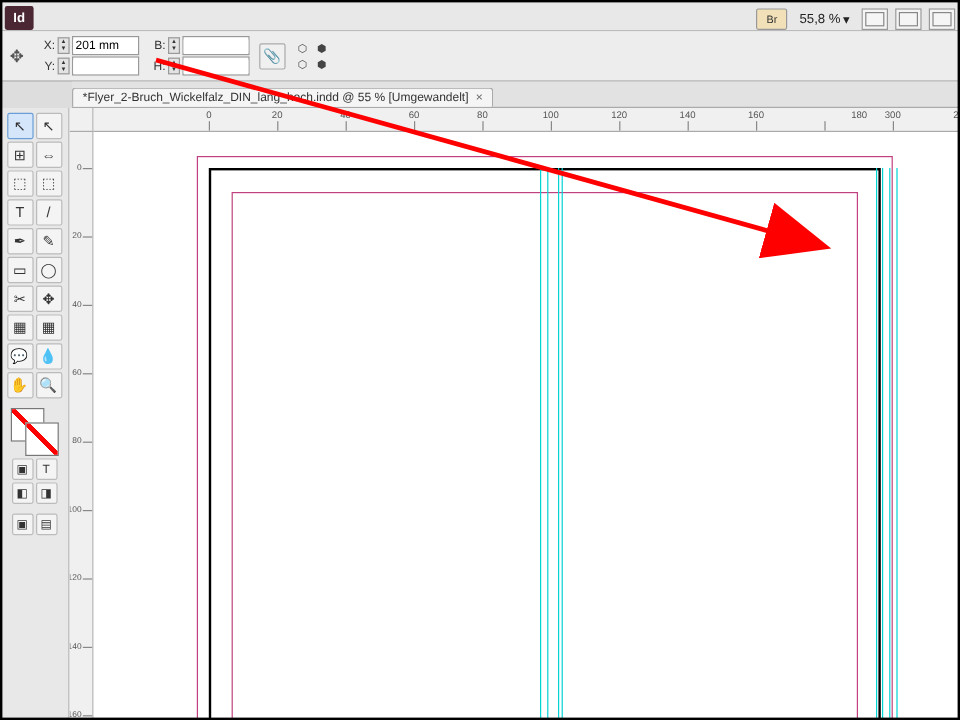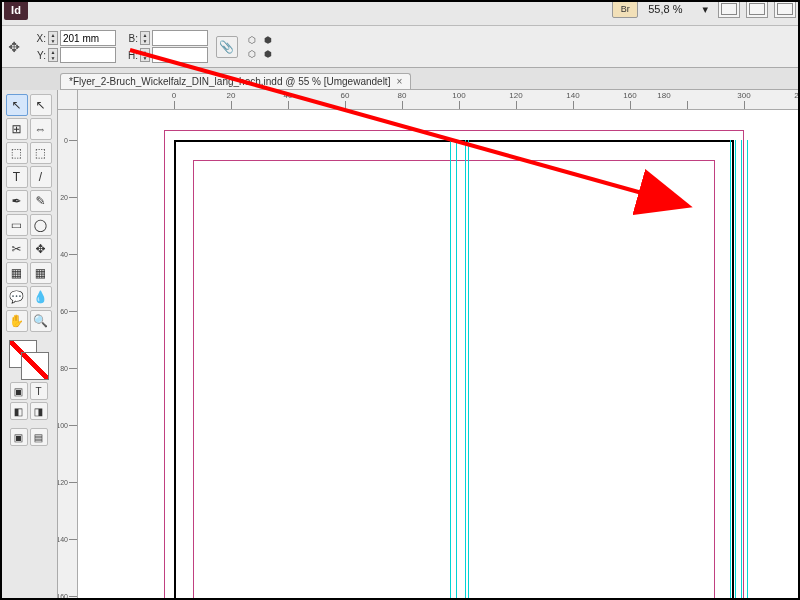--- a/index.html
+++ b/index.html
@@ -1,24 +1,24 @@
 <!DOCTYPE html>
 <html><head>
   <meta charset="utf-8">
   <style>
     * { margin: 0; padding: 0; box-sizing: border-box; font-family: "Segoe UI", Tahoma, sans-serif; }
     body { width: 800px; height: 600px; background: #ddd; overflow: hidden; position: relative; }
 
     
-    .menubar { background: #e8e8e8; height: 26px; display: flex; align-items: flex-start; padding: 0 4px; border-bottom: 1px solid #bbb; }
+    .menubar { background: #e8e8e8; height: 26px; display: flex; align-items: flex-end; padding: 0 4px; border-bottom: 1px solid #bbb; }
     .id-logo { width: 24px; height: 20px; background: #4a2733; color: #fff; font-size: 11px; font-weight: bold; display: flex; align-items: center; justify-content: center; border-radius: 2px; margin-right: 8px; }
     .menu-item { font-size: 11px; padding: 4px 8px; cursor: pointer; color: #222; }
     .menubar-right { margin-left: auto; display: flex; align-items: center; gap: 6px; }
     .br-btn { width: 26px; height: 18px; background: #f2e0b8; border: 1px solid #999; font-size: 9px; display:flex; align-items:center; justify-content:center; color:#333; border-radius:2px; }
-    .zoom-box { font-size: 11px; color:#222; padding:2px 4px; display:flex; align-items:center; gap:20px; }
+    .zoom-box { font-size: 11px; color:#222; padding:2px 4px; display:flex; align-items:center; gap:2px; }
     .layout-icon { width: 22px; height: 18px; border: 1px solid #999; background:#f5f5f5; position:relative; }
     .layout-icon::before{content:"";position:absolute;inset:2px;border:1px solid #888;}
 
     
     .controlbar { background: #ededed; height: 42px; border-bottom: 1px solid #aaa; display:flex; align-items:center; padding:0 4px; gap:8px; }
     .ctrl-icon { width: 20px; height:20px; display:flex; align-items:center; justify-content:center; font-size:14px; color:#555; }
     .xy-group { display:flex; flex-direction:column; gap:1px; }
     .xy-row { display:flex; align-items:center; gap:2px; font-size:10px; color:#333;}
     .xy-row label{width:14px; text-align:right;}
     .spin { width:56px; height:16px; background:#fff; border:1px solid #999; display:flex; justify-content:flex-end; align-items:center; position:relative;}
@@ -228,21 +228,21 @@
         <div class="tick-lbl" style="left: 324px;">80</div>
         <div class="tick" style="left: 381px;"></div>
         <div class="tick-lbl" style="left: 381px;">100</div>
         <div class="tick" style="left: 438px;"></div>
         <div class="tick-lbl" style="left: 438px;">120</div>
         <div class="tick" style="left: 495px;"></div>
         <div class="tick-lbl" style="left: 495px;">140</div>
         <div class="tick" style="left: 552px;"></div>
         <div class="tick-lbl" style="left: 552px;">160</div>
         <div class="tick" style="left: 609px;"></div>
-        <div class="tick-lbl" style="left: 586px; text-align: right;">180</div>
+        <div class="tick-lbl" style="left: 638px; text-align: right;">180</div>
         <div class="tick" style="left: 666px;"></div>
         <div class="tick-lbl" style="left: 666px;">300</div>
         <div class="tick-lbl" style="left: 723px;">220</div>
       </div>
     <div class="ruler-v" id="ruler-v">
         <div class="vtick" style="top: 30px;"></div>
         <div class="vtick-lbl" style="top: 30px;">0</div>
         <div class="vtick" style="top: 87px;"></div>
         <div class="vtick-lbl" style="top: 87px;">20</div>
         <div class="vtick" style="top: 144px;"></div>

